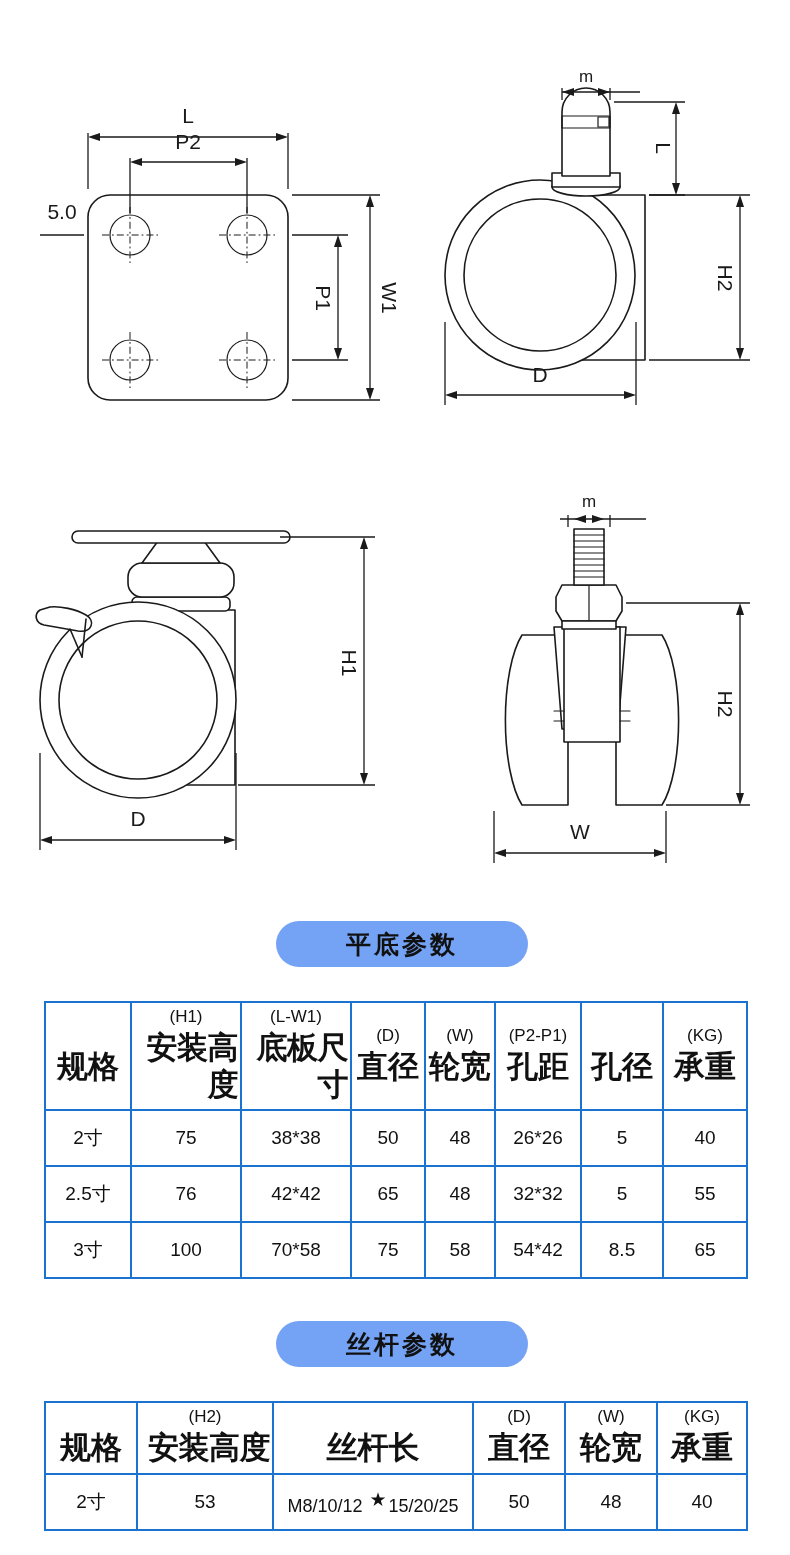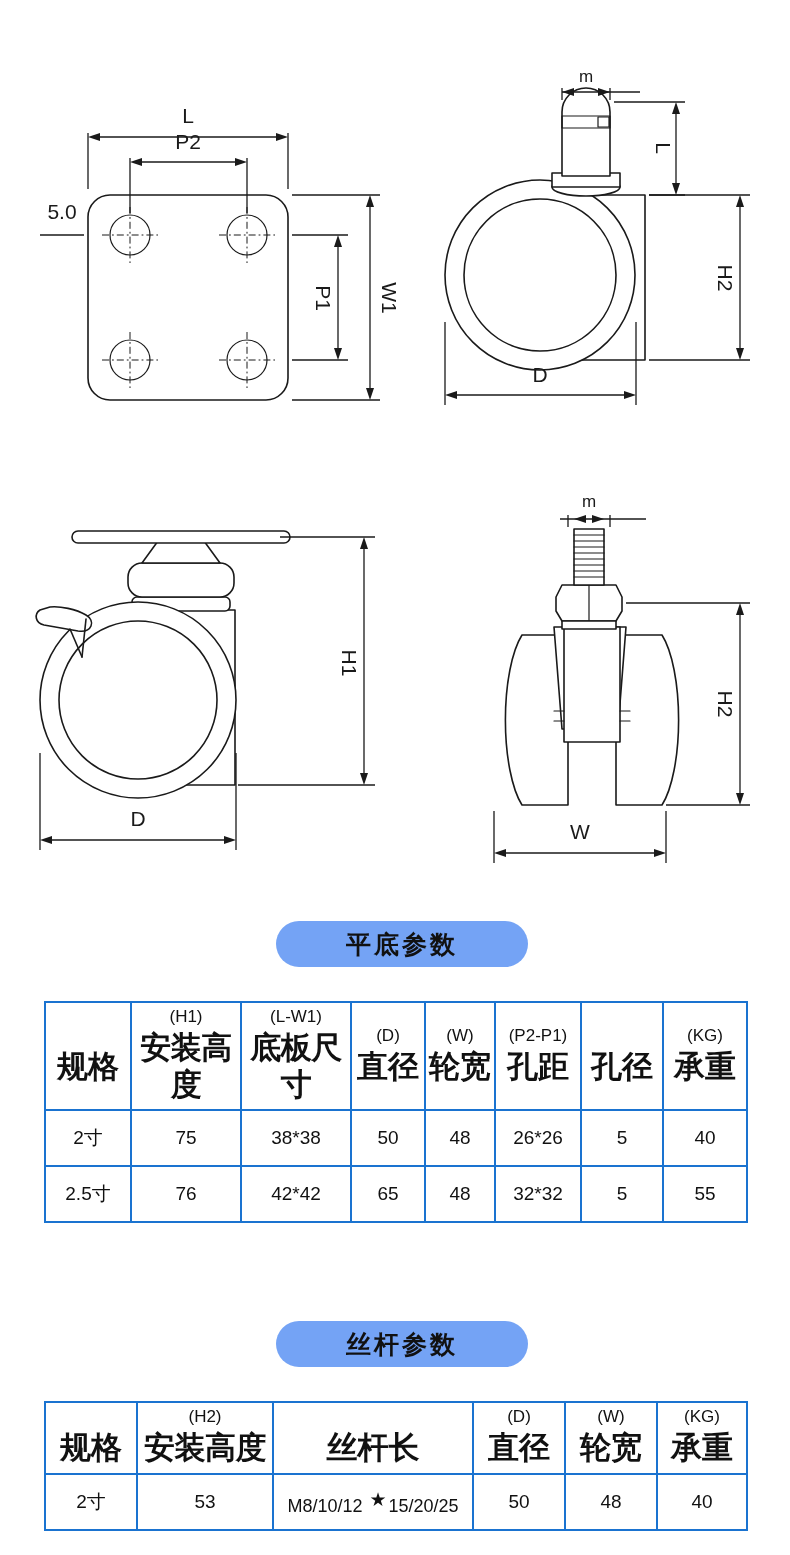--- a/index.html
+++ b/index.html
@@ -109,21 +109,21 @@
     height: 20px;
     font-weight: 400;
   }
   .hd-main {
     display: block;
     font-size: 31px;
     font-weight: 700;
     line-height: 1.2;
     margin-top: 2px;
   }
-  .hd-main.narrow { letter-spacing: -0.5px; }
+  .hd-main.narrow { letter-spacing: -0.5px; text-align: right; }
   .screw-val {
     font-size: 18px;
     white-space: nowrap;
   }
   .screw-val .star {
     font-size: 19px;
     vertical-align: 6px;
     padding: 0 2px;
   }
 </style>
@@ -421,20 +421,30 @@
         <tr>
           <td>2.5寸</td>
           <td>76</td>
           <td>42*42</td>
           <td>65</td>
           <td>48</td>
           <td>32*32</td>
           <td>5</td>
           <td>55</td>
         </tr>
+        <tr>
+          <td>3寸</td>
+          <td>100</td>
+          <td>70*58</td>
+          <td>75</td>
+          <td>58</td>
+          <td>54*42</td>
+          <td>8.5</td>
+          <td>65</td>
+        </tr>
       </tbody>
   </table>
 </div>
 
 <div class="spec-table-wrap" id="table-screw-wrap">
   <table class="spec" id="table-screw">
     <colgroup>
       <col style="width:92px">
         <col style="width:136px">
         <col style="width:200px">

